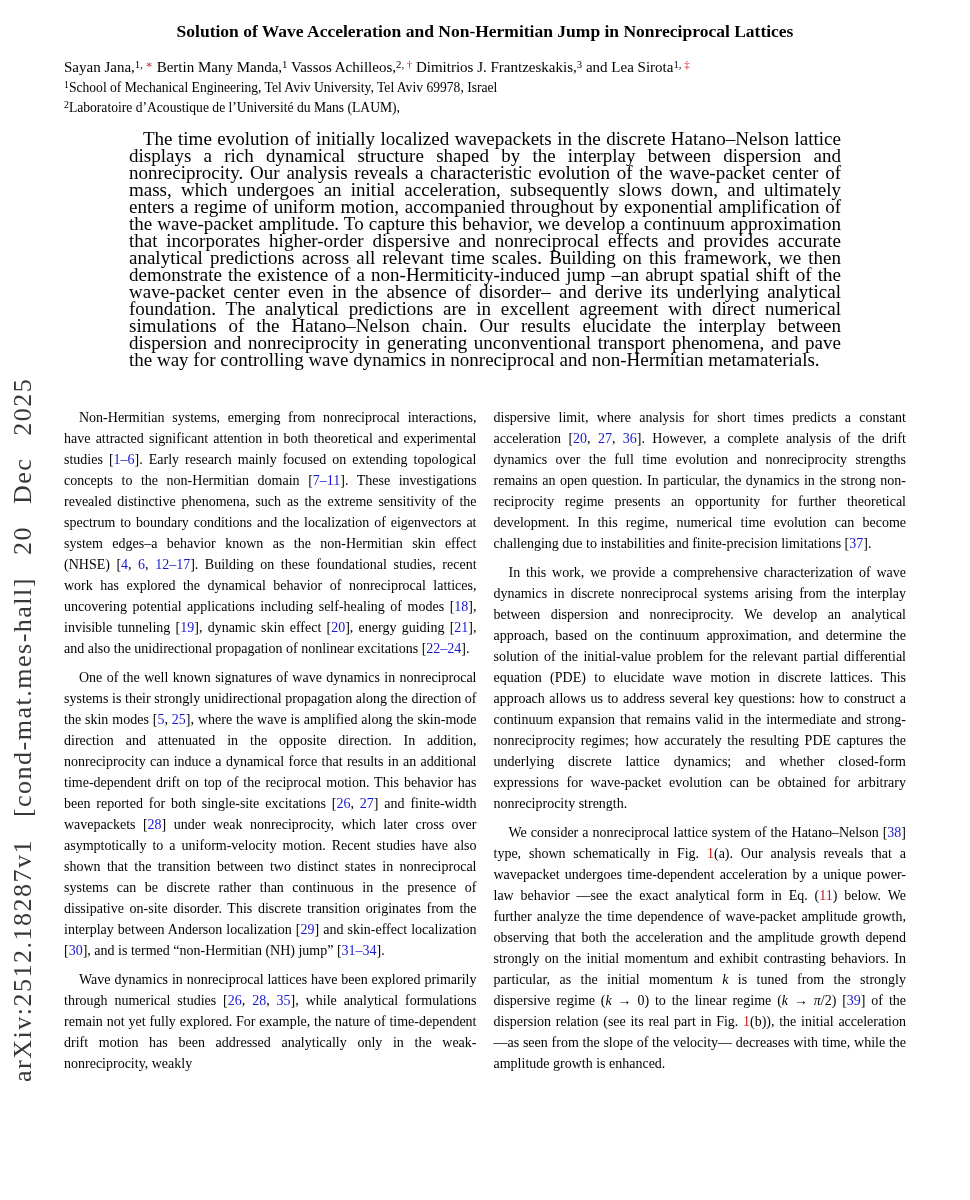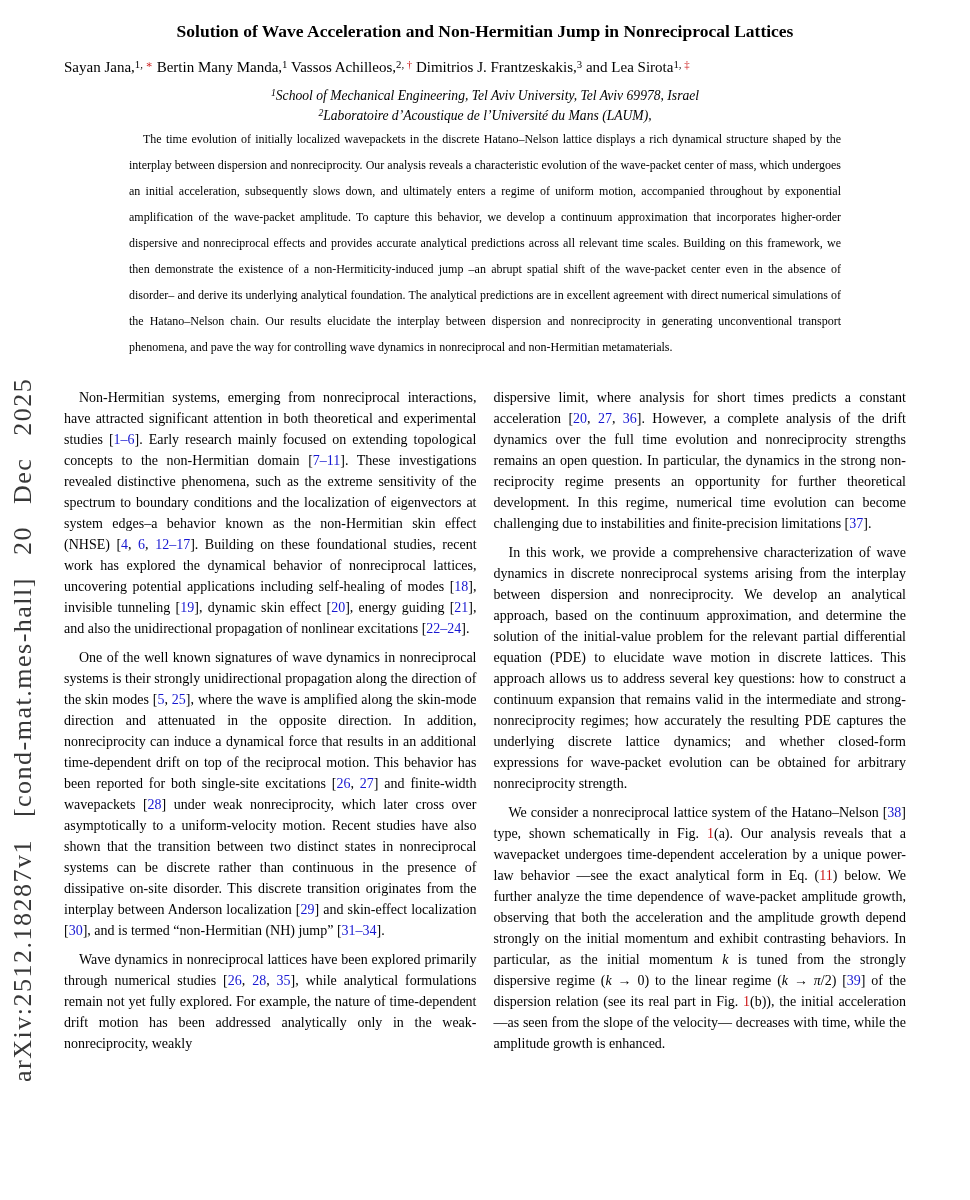--- a/index.html
+++ b/index.html
@@ -13,27 +13,27 @@
     transform:rotate(-90deg); transform-origin:0 0;
     white-space:nowrap; font-size:26px; color:#383838;
     letter-spacing:1.5px; word-spacing:14px;
   }
   .content { position:absolute; left:64px; top:0; width:842px; }
   .title {
     margin:12px; padding-top:7px; text-align:center;
     font-size:17.5px; font-weight:bold; line-height:24px;
   }
   .byline { margin-top:15px; font-size:15px; line-height:19px; }
-  .affiliations { margin-top:8px; text-align:center; font-style:italic; font-size:13.6px; line-height:19px; }
+  .affiliations { text-align:left; font-size:13.6px; line-height:19px; }
   .abstract {
-    width:712px; margin:0 auto 0 auto; text-align:justify;
-    font-size:12px; line-height:26px; text-indent:14px;
+    width:712px; margin:12px auto 0 auto; text-align:justify;
+    font-size:19px; line-height:17px; text-indent:14px;
     hyphens:auto;
   }
-  .columns { display:flex; gap:17px; margin-top:27px; text-align:justify; }
+  .columns { display:flex; gap:17px; margin-top:39px; text-align:justify; }
   .col { flex:1 1 0; font-size:14px; line-height:21px; hyphens:auto; }
   .col p { margin:0 0 8px 0; text-indent:15px; }
   .col p.noindent { text-indent:0; }
   .sup { vertical-align:baseline; position:relative; top:-0.38em; font-size:0.72em; }
   .cite { color:var(--cite,#1717d1); }
   .ref { color:var(--ref,#cc1616); }
   .supred { color:var(--mark,#cc1616); }
   .math { font-style:italic; }
 </style>
 </head>

